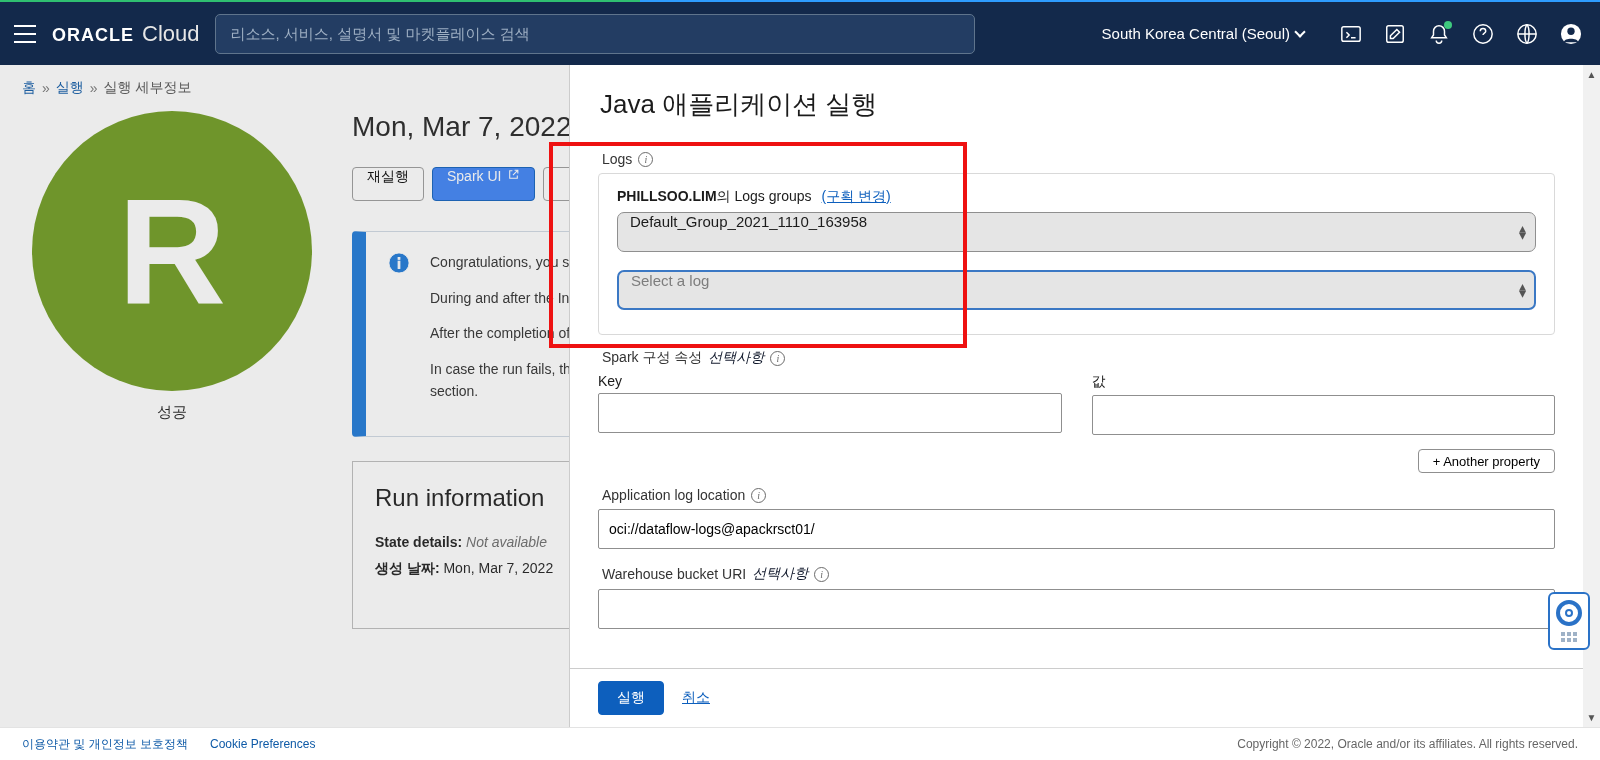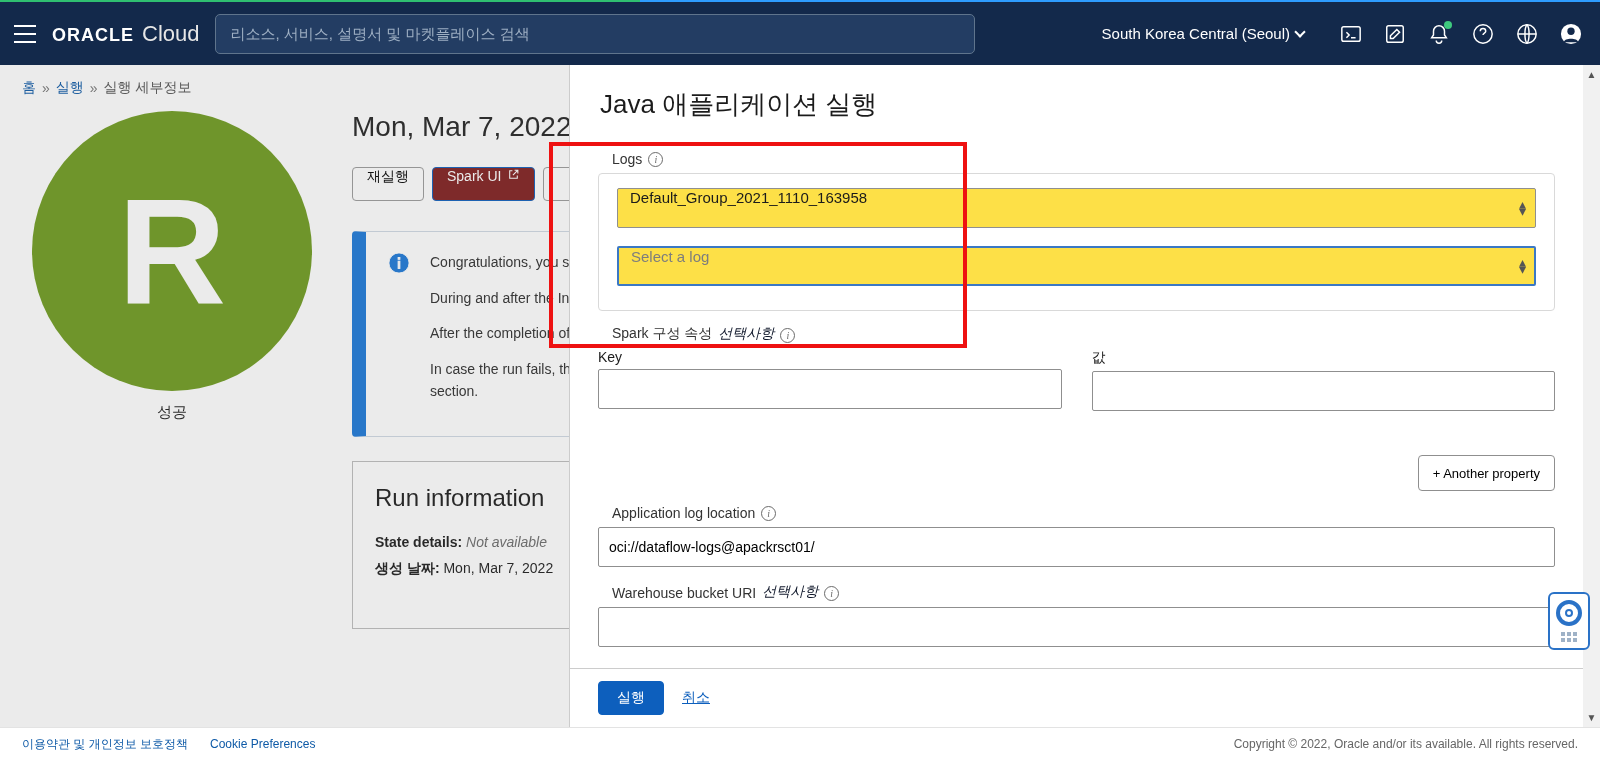--- a/index.html
+++ b/index.html
@@ -29,21 +29,21 @@
   .bcrumb a{color:#0e5aa7;text-decoration:none}
   .bcrumb .sep{color:#777}
   .content-row{display:flex;padding:0 22px;gap:30px}
   .leftcol{flex:0 0 300px;display:flex;flex-direction:column;align-items:center}
   .avatar{width:280px;height:280px;border-radius:50%;background:#6e9b1e;display:flex;align-items:center;justify-content:center;color:#fff;font-size:150px;font-weight:700}
   .status-lbl{margin-top:12px;font-size:15px}
   .maincol{flex:1}
   h1.page-title{font-size:28px;font-weight:400;color:#222;margin-bottom:24px}
   .actions{display:flex;gap:8px;margin-bottom:30px}
   .btn{height:34px;padding:0 14px;border:1px solid #9a9a9a;border-radius:4px;background:#fff;font-size:14px;display:flex;gap:6px;cursor:pointer}
-  .btn.primary{background:#7f1d1d;border-color:#0d5fbd;color:#fff}
+  .btn.primary{background:#3b82f6;border-color:#0d5fbd;color:#fff}
   .extlink-icon svg{width:13px;height:13px;stroke:#fff;fill:none;stroke-width:2}
   .notice{display:flex;border:1px solid #cfd9e3;border-left:14px solid #1b77d7;border-radius:4px;padding:20px 22px;margin-bottom:24px;gap:16px}
   .notice-icon{flex:0 0 26px}
   .notice-icon svg{width:22px;height:22px;stroke:#fff;fill:#1b77d7}
   .notice-body p{margin-bottom:14px;line-height:1.55;color:#2d2d2d;font-size:14px}
   .notice-body a{color:#0e5aa7;text-decoration:underline}
   .tabs{display:flex;border:1px solid #bcbcbc;border-bottom:none;width:fit-content}
   .tab{padding:10px 22px;font-size:16px;cursor:pointer;border-right:1px solid #bcbcbc;background:#efefef;color:#555}
   .tab:last-child{border-right:none}
   .tab.active{background:#fff;color:#111;font-weight:600;border-bottom:2px solid #fff;margin-bottom:-1px}
@@ -59,37 +59,37 @@
   .ftr .copy{color:#666}
   
   .drawer-scrim{position:fixed;inset:65px 0 33px 0;background:rgba(120,120,120,.15)}
   .drawer{position:fixed;right:0;top:65px;bottom:33px;width:1031px;background:#fff;border-left:1px solid #ccc;display:flex;flex-direction:column}
   .drawer-head{padding:22px 30px 6px;font-size:26px;font-weight:400;border-bottom:1px solid transparent}
   .drawer-body{flex:1;overflow-y:auto;padding:8px 28px 18px}
   .drawer-foot{padding:12px 28px;border-top:1px solid #ccc;display:flex;align-items:center;gap:18px}
   .dbtn{height:34px;padding:0 18px;border-radius:4px;font-size:14px;cursor:pointer}
   .dbtn.run{background:#0d5fbd;border:1px solid #0d5fbd;color:#fff}
   .cancel-link{color:#0d5fbd;text-decoration:underline;cursor:pointer;font-size:14px}
-  .sec-label{display:flex;align-items:flex-end;gap:6px;font-size:14px;margin:14px 14px 6px;color:#333}
+  .sec-label{display:flex;align-items:center;gap:6px;font-size:14px;margin:14px 4px 6px;color:#333}
   .sec-label .opt{font-style:italic;color:#0f172a}
   .info-i{width:15px;height:15px;border:1px solid #6b6b6b;border-radius:50%;display:inline-flex;align-items:center;justify-content:center;color:#6b6b6b;font-size:10px;font-style:italic;font-family:serif}
   .fieldset-box{border:1px solid #d9d9d9;border-radius:4px;padding:14px 18px 24px;margin-top:2px;margin-bottom:12px}
   .fs-head{display:flex;align-items:center;gap:10px;font-size:14px;margin-bottom:6px}
   .fs-head b{font-weight:700}
   .fs-head a{color:#0d5fbd;text-decoration:underline}
-  .sel{width:100%;height:40px;border:1px solid #8f8f8f;border-radius:2px;padding:0 12px;background:#fde047;font-size:15px;appearance:none;position:relative}
+  .sel{width:100%;height:40px;border:1px solid #8f8f8f;border-radius:7px;padding:0 12px;background:#e5e5e5;font-size:15px;appearance:none;position:relative}
   .sel-wrap{position:relative;margin-bottom:18px}
   .sel-wrap .sel-updown{position:absolute;right:10px;top:50%;transform:translateY(-50%);font-size:14px;color:#555;pointer-events:none;display:flex;flex-direction:column;line-height:7px}
   .sel.focused{border:2px solid #3b78c4;outline:none}
   .sel.placeholder{color:#7d7d7d}
   .two-col{display:flex;gap:30px}
   .two-col>div{flex:1}
   .formlabel{font-size:14px;margin-bottom:4px;display:block}
   .tin{width:100%;height:40px;border:1px solid #8f8f8f;border-radius:2px;padding:0 10px;font-size:14px}
-  .addprop{float:right;margin-top:44px;height:36px;border:1px solid #8f8f8f;border-radius:4px;background:#fff;padding:0 14px;font-size:13px;cursor:pointer}
+  .addprop{float:right;margin-top:14px;height:24px;border:1px solid #8f8f8f;border-radius:4px;background:#fff;padding:0 14px;font-size:13px;cursor:pointer}
   .clearfloat{clear:both}
   
   .redbox{position:absolute;border:4px solid #e11;pointer-events:none}
   
   .lifering{position:fixed;right:10px;bottom:110px;width:42px;border:2px solid #2a72c7;border-radius:6px;background:#fff;display:flex;flex-direction:column;align-items:center;padding:6px 0;gap:6px;cursor:pointer}
   .lifering .ring{width:26px;height:26px;border:4px solid #2a72c7;border-radius:50%;position:relative}
   .lifering .ring::after{content:"";position:absolute;inset:5px;border:2px solid #2a72c7;border-radius:50%}
   .lifering .grip{display:grid;grid-template-columns:repeat(3,4px);gap:2px}
   .lifering .grip span{width:4px;height:4px;background:#9fb2c7}
   
@@ -221,20 +221,24 @@
     <div class="drawer-mainarea">
       <div class="drawer-head">Java 애플리케이션 실행</div>
       <div class="drawer-body">
 
         <div class="sec-label">
           <span>Logs</span>
           <span class="info-i">i</span>
         </div>
 
         <div class="fieldset-box">
+          <div class="fs-head">
+            <span><b>PHILLSOO.LIM</b><span>의 Logs groups</span></span>
+            <a href="#">(구획 변경)</a>
+          </div>
           <div class="sel-wrap">
             <div class="sel"><span>Default_Group_2021_1110_163958</span></div>
             <div class="sel-updown">
                 <span>▴</span>
                 <span>▾</span>
               </div>
           </div>
           <div class="sel-wrap" style="margin-bottom:0">
             <div class="sel focused placeholder"><span>Select a log</span></div>
             <div class="sel-updown">
@@ -299,14 +303,14 @@
       <span></span>
       <span></span>
       <span></span>
     </div>
 </div>
 
 <footer class="ftr">
   <a href="#">이용약관 및 개인정보 보호정책</a>
   <a href="#">Cookie Preferences</a>
   <div class="spacer"></div>
-  <span class="copy">Copyright © 2022, Oracle and/or its available. All rights reserved.</span>
+  <span class="copy">Copyright © 2022, Oracle and/or its affiliates. All rights reserved.</span>
 </footer>
 
 </body></html>

